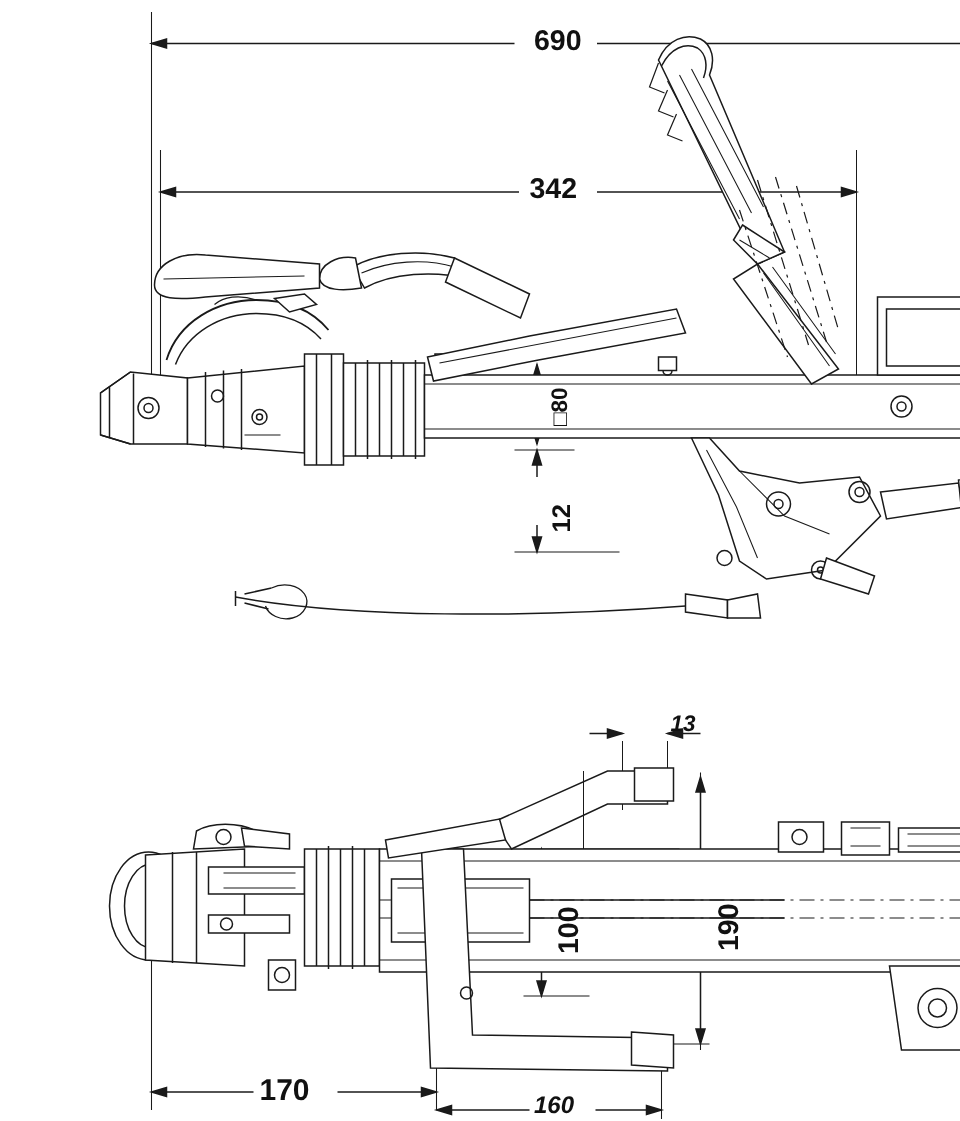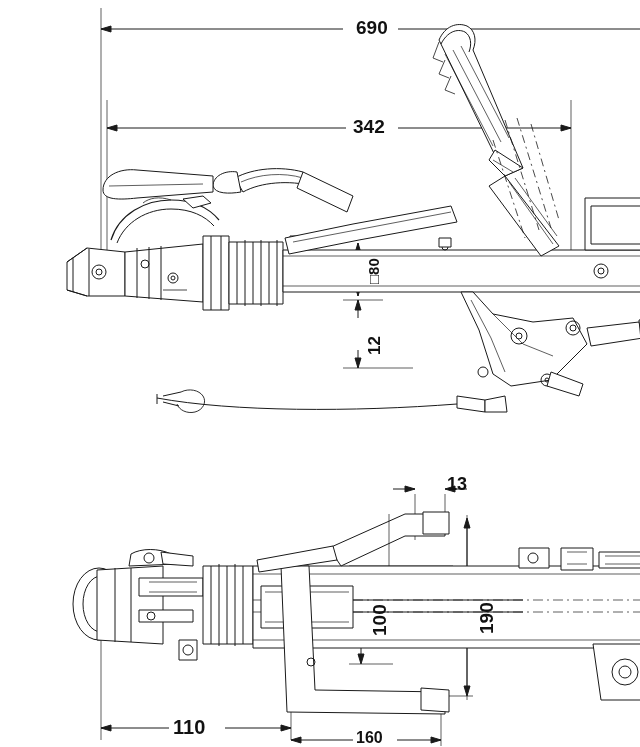--- a/index.html
+++ b/index.html
@@ -221,20 +221,20 @@
 
     </g>
   </svg>
 
   <div class="dimlabel" style="left:303px;top:17px;font-size:19px;">690</div>
   <div class="dimlabel" style="left:300px;top:116px;font-size:19px;">342</div>
 
   <div class="dimlabel vert" style="left:312px;top:284px;font-size:15px;">□80</div>
   <div class="dimlabel vert" style="left:312px;top:355px;font-size:17px;">12</div>
 
-  <div class="dimlabel" style="left:394px;top:474px;font-size:18px;">13</div>
+  <div class="dimlabel" style="left:394px;top:474px;font-size:15px;font-style:italic;">13</div>
   <div class="dimlabel vert" style="left:423px;top:634px;font-size:19px;">190</div>
   <div class="dimlabel vert" style="left:316px;top:636px;font-size:19px;">100</div>
 
-  <div class="dimlabel" style="left:120px;top:716px;font-size:20px;">110</div>
-  <div class="dimlabel" style="left:303px;top:729px;font-size:16px;">160</div>
+  <div class="dimlabel" style="left:120px;top:716px;font-size:20px;">170</div>
+  <div class="dimlabel" style="left:303px;top:729px;font-size:16px;font-style:italic;">160</div>
 
 </div>
 
 </body></html>

